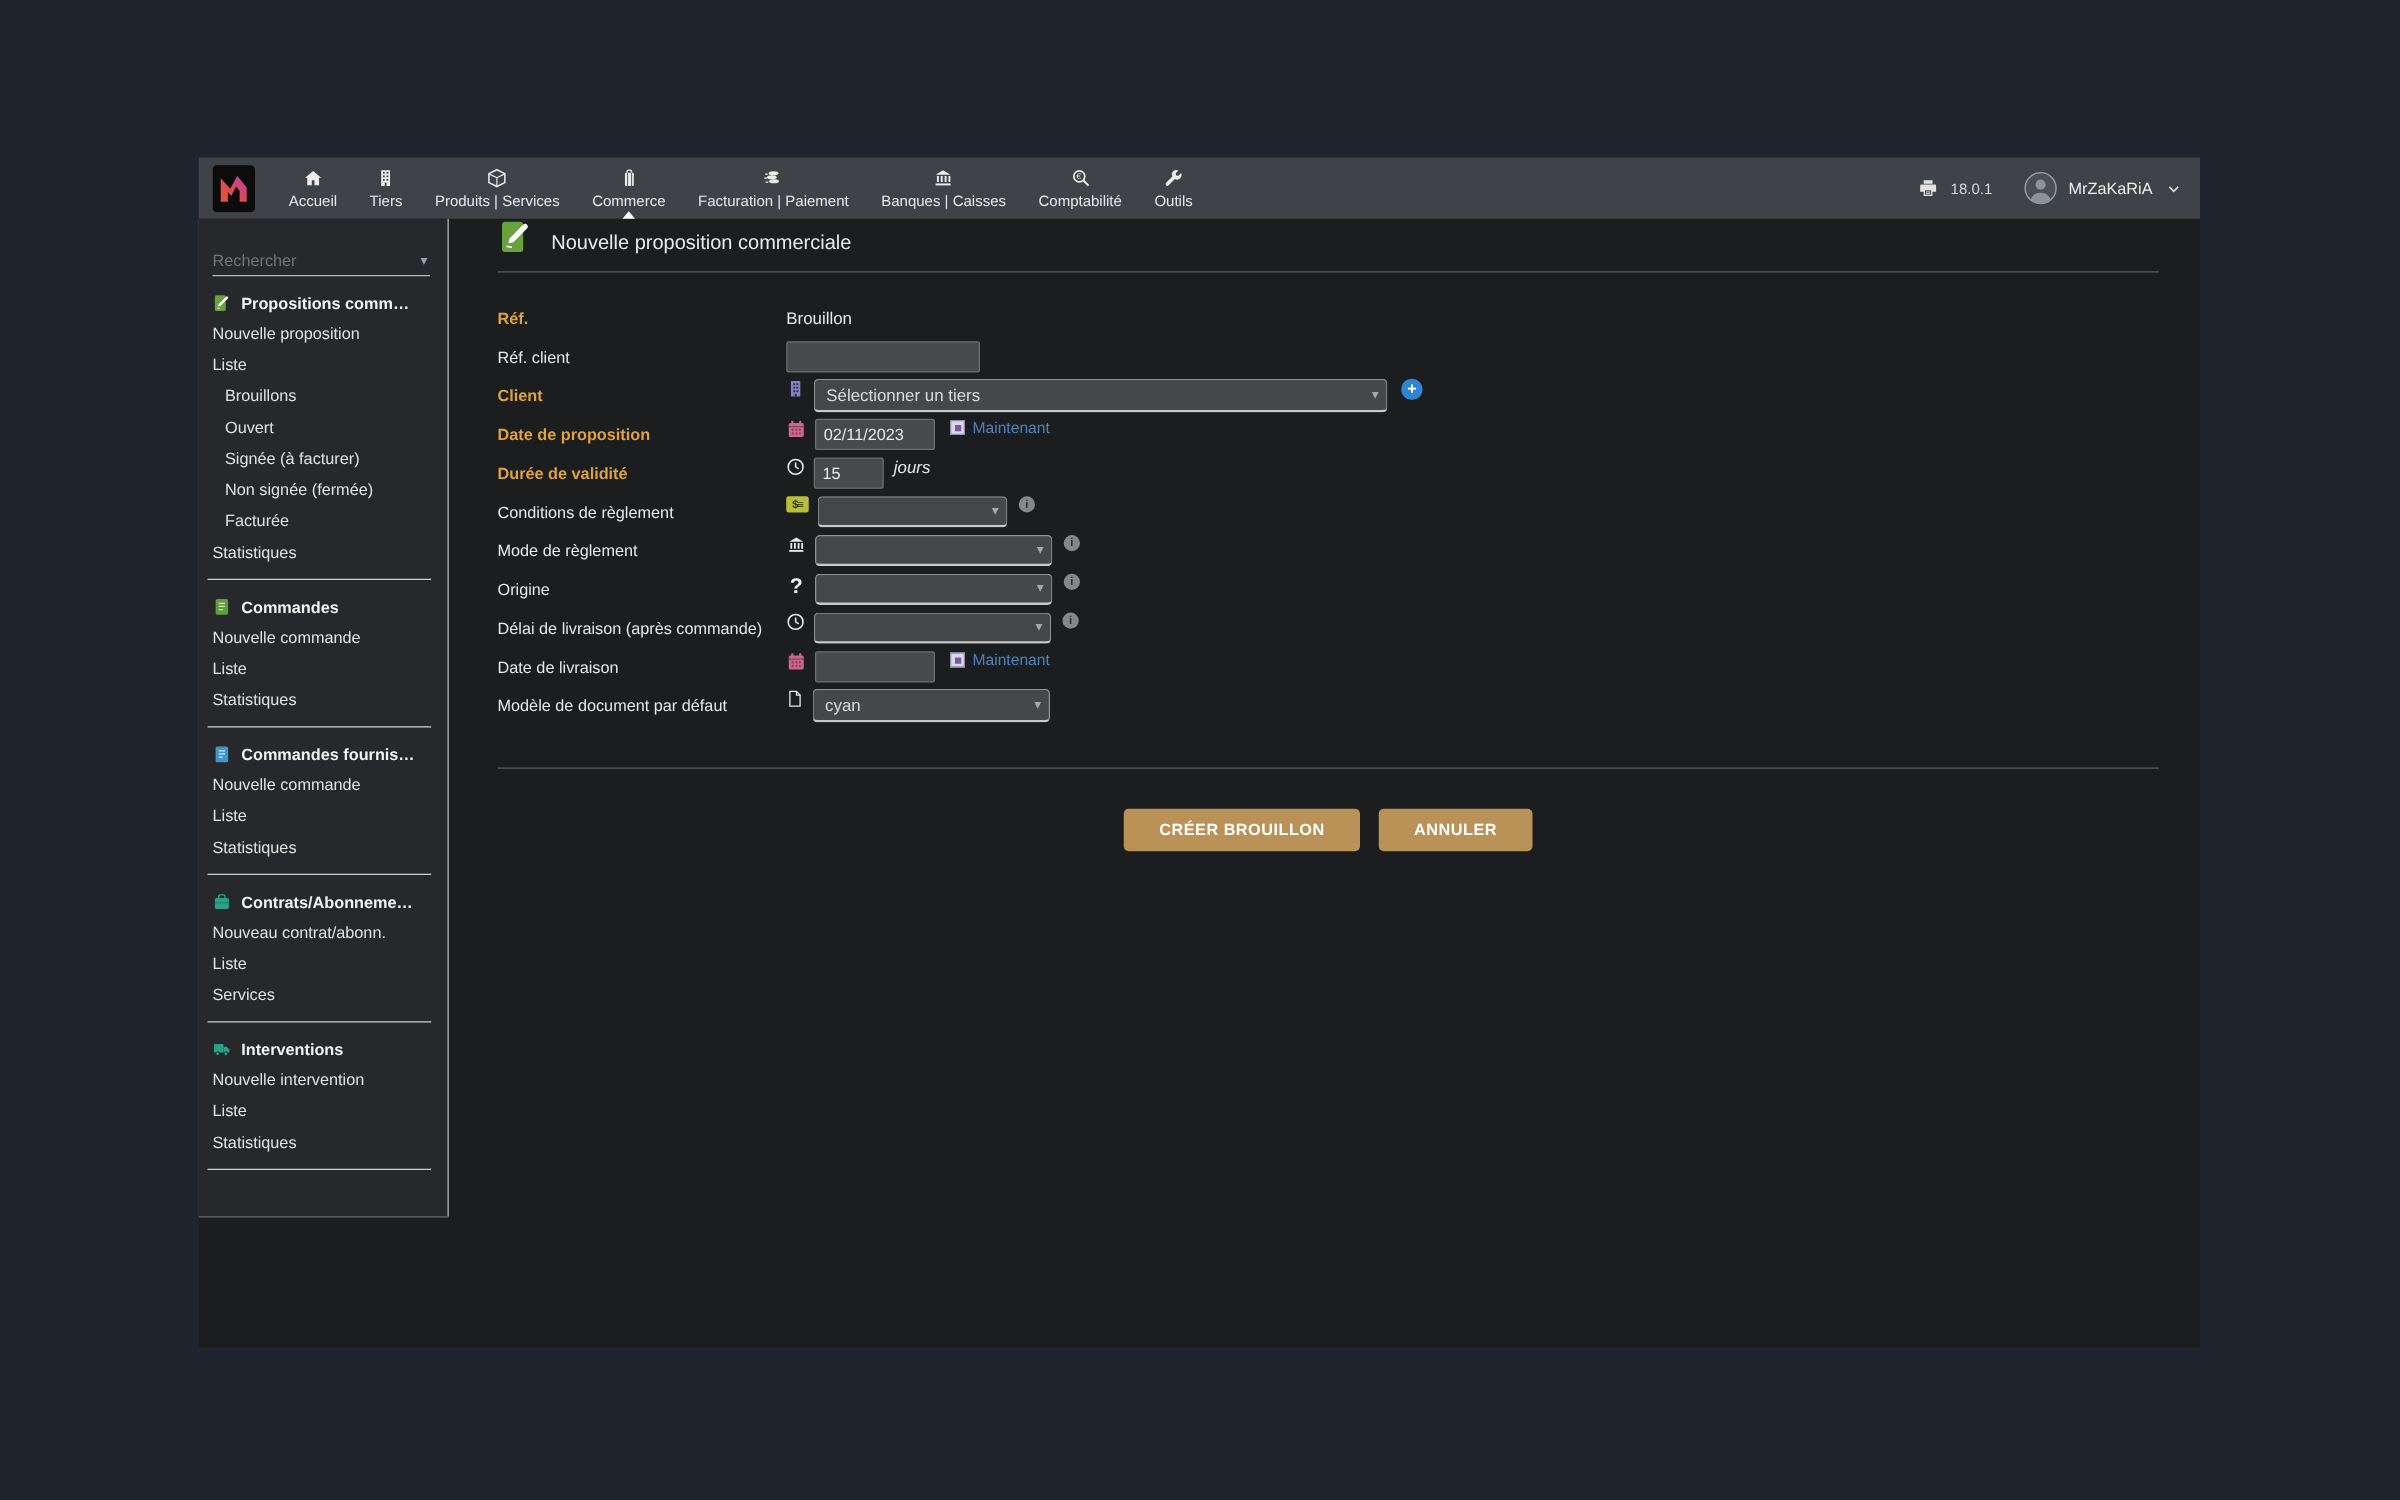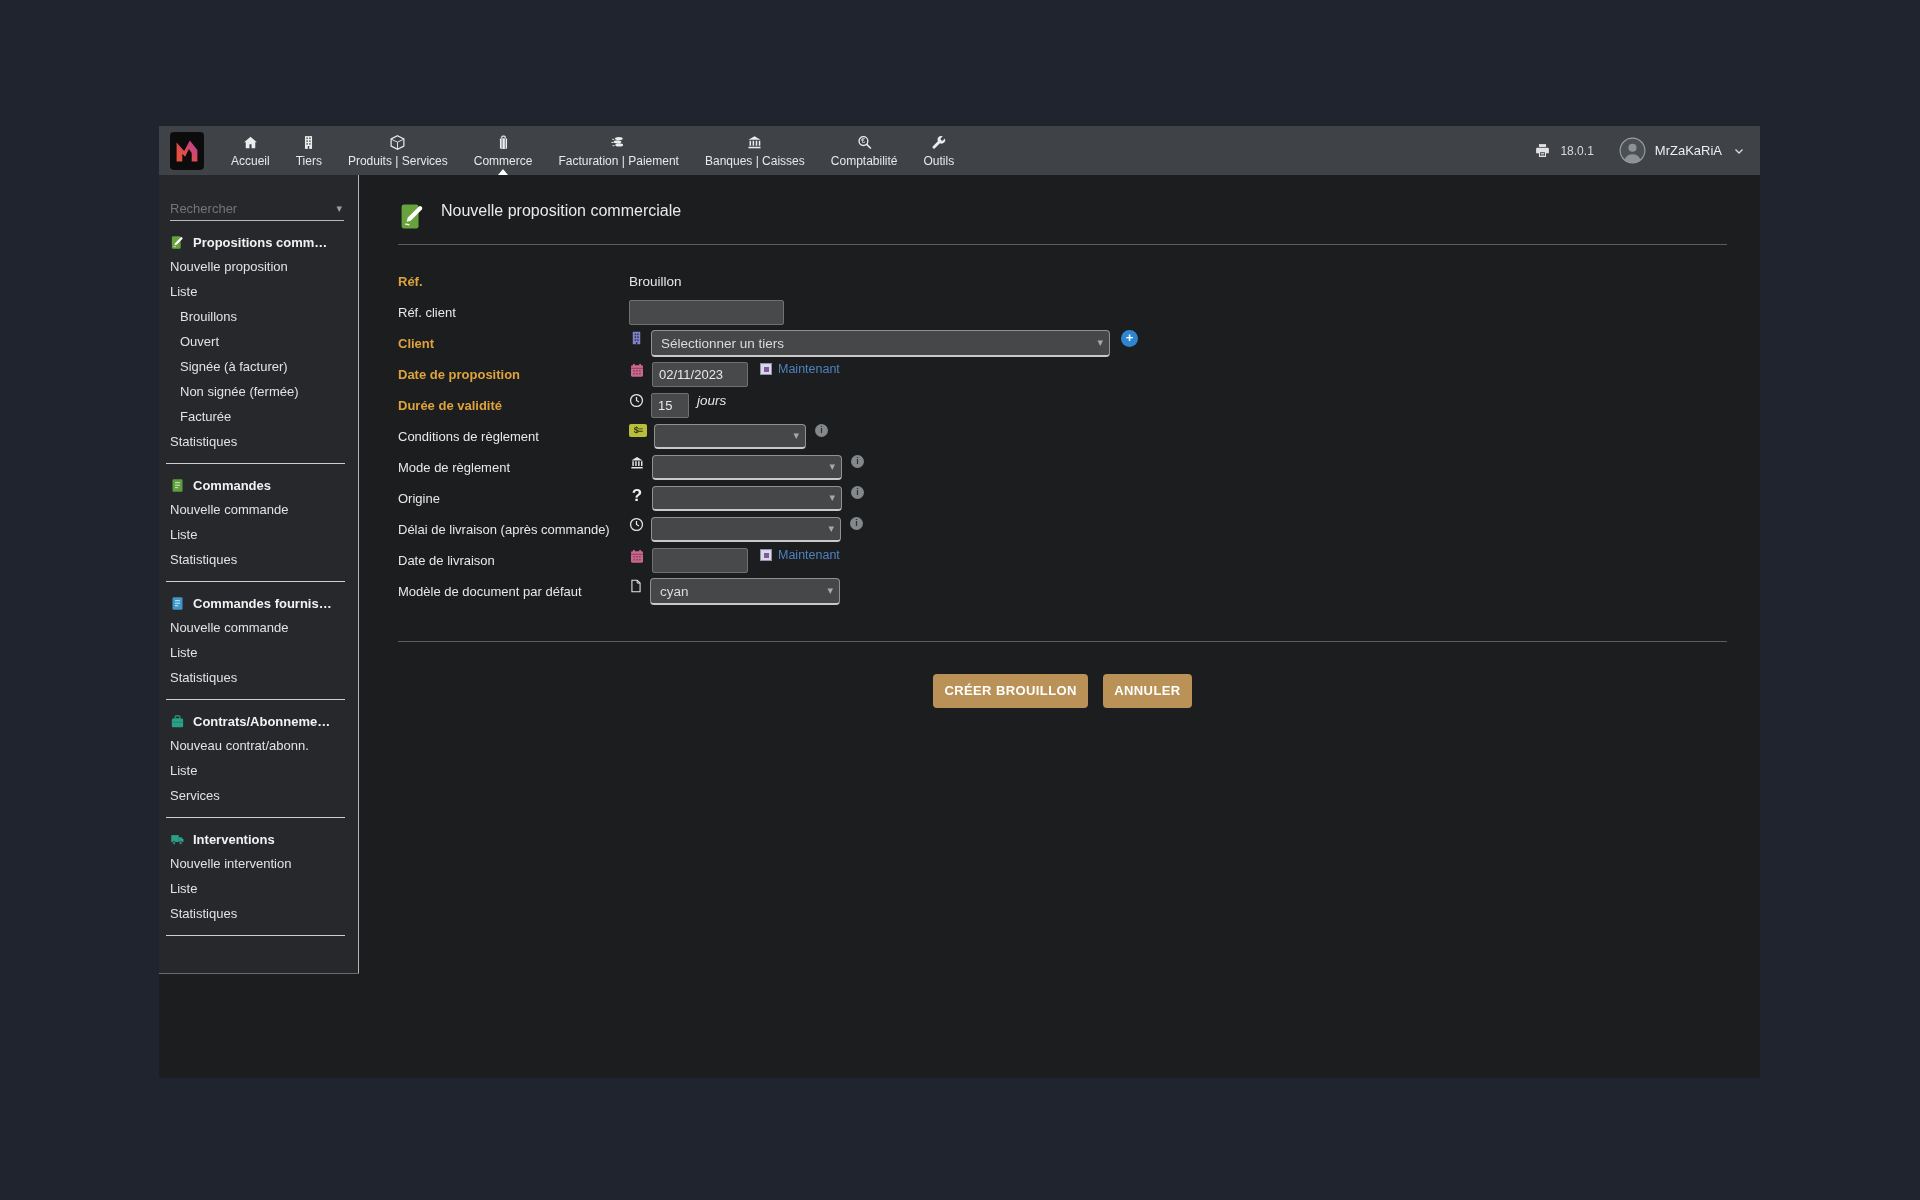--- a/index.html
+++ b/index.html
@@ -29,21 +29,21 @@
   .search .caret { color:#9aa0a6; font-size:11px; padding-right:2px; cursor:pointer; }
   .sec-head { display:flex; gap:8px; padding:14px 6px 4px 11px; }
   .sec-head .sico { width:15px; height:15px; flex:none; }
   .sec-title { font-size:13px; font-weight:bold; color:#f2f2f2; white-space:nowrap; overflow:hidden; cursor:pointer; }
   .side-item { display:block; font-size:13px; color:#e2e2e2; line-height:25px; padding-left:11px; white-space:nowrap; cursor:pointer; }
   .side-item.sub { padding-left:21px; }
   .side-sep { height:1px; background:#cfcfcf; margin:9px 13px 0 7px; }
 
   
   .main { position:absolute; left:200px; top:49px; right:0; bottom:0; padding:0 33px 0 39px; }
-  .page-title { margin-top:27px; display:flex; align-items:flex-start; gap:14px; }
+  .page-title { display:flex; align-items:flex-end; gap:14px; }
   .page-title .tico { width:29px; height:29px; flex:none; }
   .page-title h1 { font-size:16px; font-weight:normal; color:#eaeaea; }
   .hsep { border:none; border-top:1px solid #5c5c5c; margin-top:13px; }
 
   .form { margin-top:21px; }
   .frow { display:flex; align-items:center; min-height:31px; }
   .flabel { width:231px; flex:none; font-size:13px; color:#e8e8e8; }
   .flabel.req { color:#dfa33d; font-weight:bold; }
   .fval { display:flex; align-items:flex-start; }
   .ricon { margin-right:7px; flex:none; display:inline-flex; align-items:center; cursor:pointer; }
@@ -64,21 +64,21 @@
   .now-label { color:#4f82bd; font-size:12.5px; margin-left:6px; }
   .suffix { font-size:13.5px; color:#e8e8e8; margin-left:8px;font-style:italic; }
 
   .note-row { align-items:flex-start; margin-top:7px; }
   .note-row .flabel { padding-top:4px; }
   textarea.note { width:963px; height:44px; background:#3f4143; border:1px solid #b9babc; border-radius:8px; resize:none; outline:none; color:#e8e8e8; font-family:inherit; font-size:13px; padding:5px 8px; }
   .note-gap { height:13px; }
 
   .btn-sep { border:none; border-top:1px solid #5c5c5c; margin-top:21px; }
   .actions { margin-top:32px; text-align:center; }
-  .btn { display:inline-block; background:#ba9156; border:none; border-radius:4px; color:#ffffff; font-weight:bold; font-size:13px; letter-spacing:.4px; font-family:inherit; height:34px; line-height:34px; padding:0 11px; cursor:pointer; }
+  .btn { display:inline-block; background:#ba9156; border:none; border-radius:4px; color:#ffffff; font-weight:bold; font-size:13px; letter-spacing:.4px; font-family:inherit; height:34px; line-height:34px; padding:0 28px; cursor:pointer; }
   .btn + .btn { margin-left:11px; }
 </style>
 </head>
 <body>
 
 <div class="app">
 
   <div class="navbar">
     <svg class="logo" viewBox="0 0 36 40">
       <defs>
@@ -348,21 +348,21 @@
 
       <div class="frow">
         <div class="flabel req">Durée de validité</div>
         <div class="fval">
           <span class="ricon">
               <svg width="15" height="15" viewBox="0 0 24 24">
                 <circle cx="12" cy="12" r="9.5" fill="none" stroke="#e8e8e8" stroke-width="2"></circle>
                 <path d="M12 6.5V12l4 2.5" fill="none" stroke="#e8e8e8" stroke-width="2"></path>
               </svg>
             </span>
-          <input class="txt" style="width: 38px;" value="15">
+          <input class="txt" style="width: 56px;" value="15">
           <span class="suffix">jours</span>
         </div>
       </div>
 
       <div class="frow">
         <div class="flabel">Conditions de règlement</div>
         <div class="fval">
           <span class="ricon">
               <span class="terms-chip">$≡</span>
             </span>

